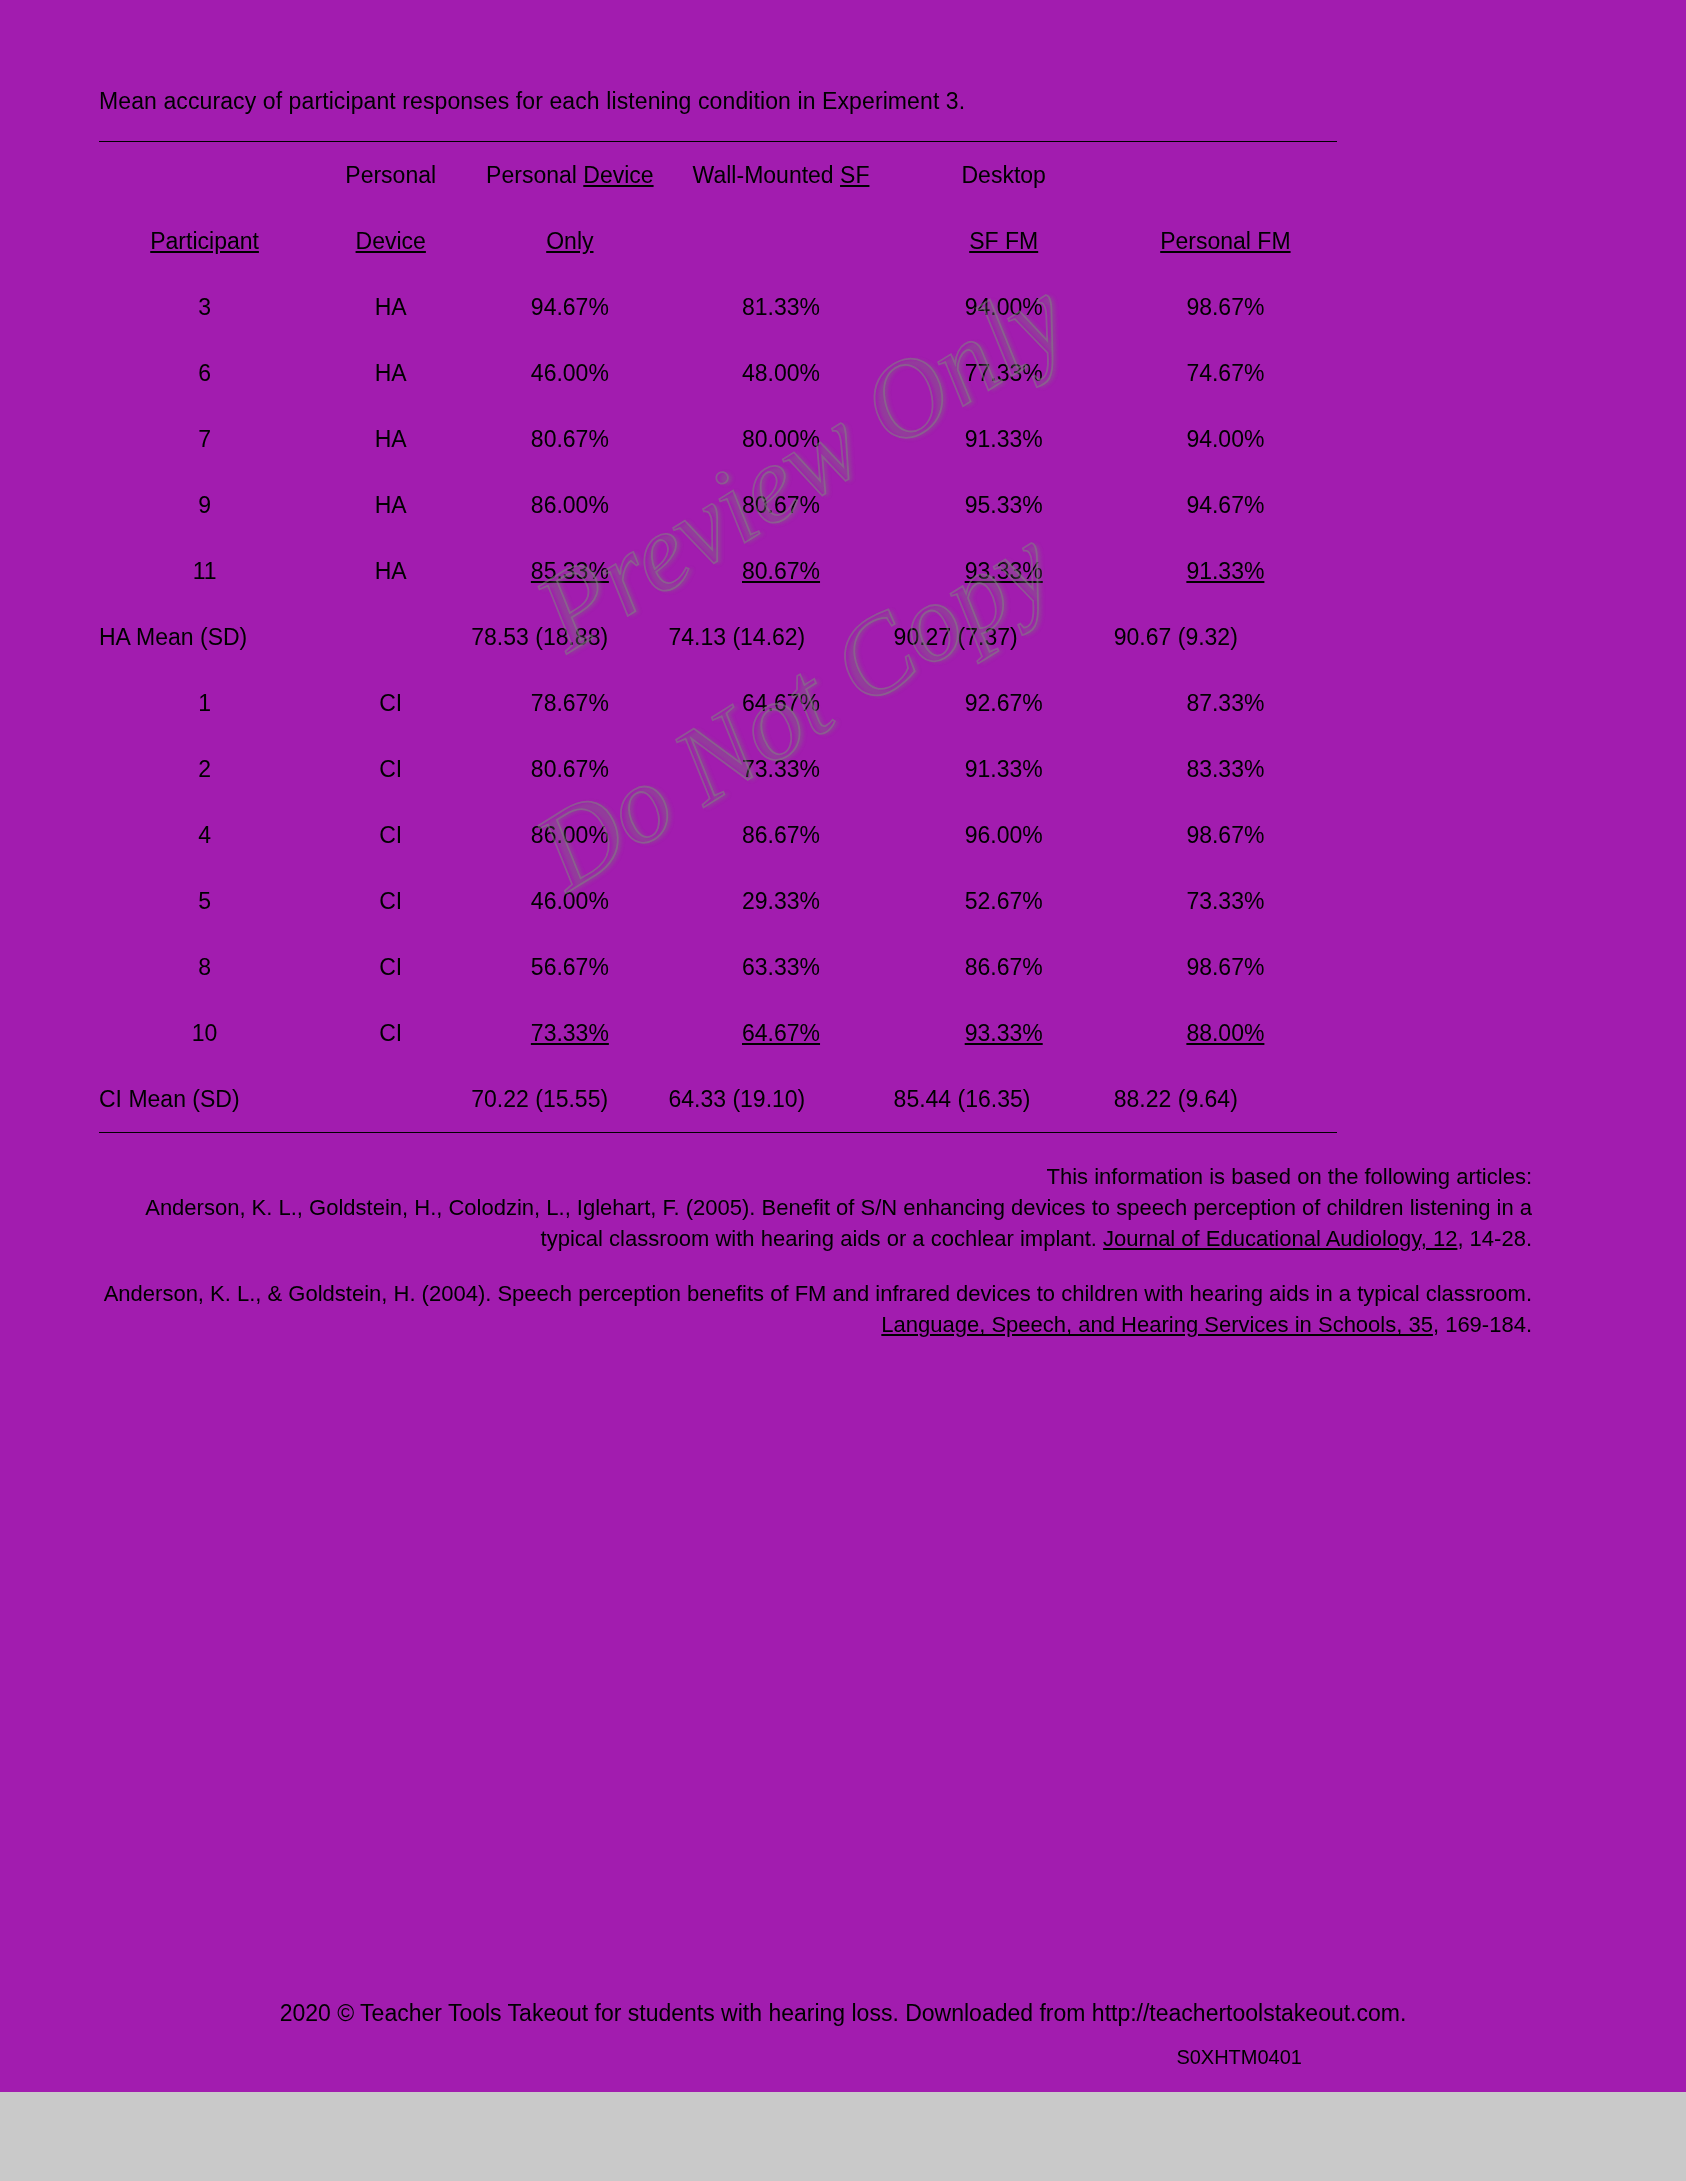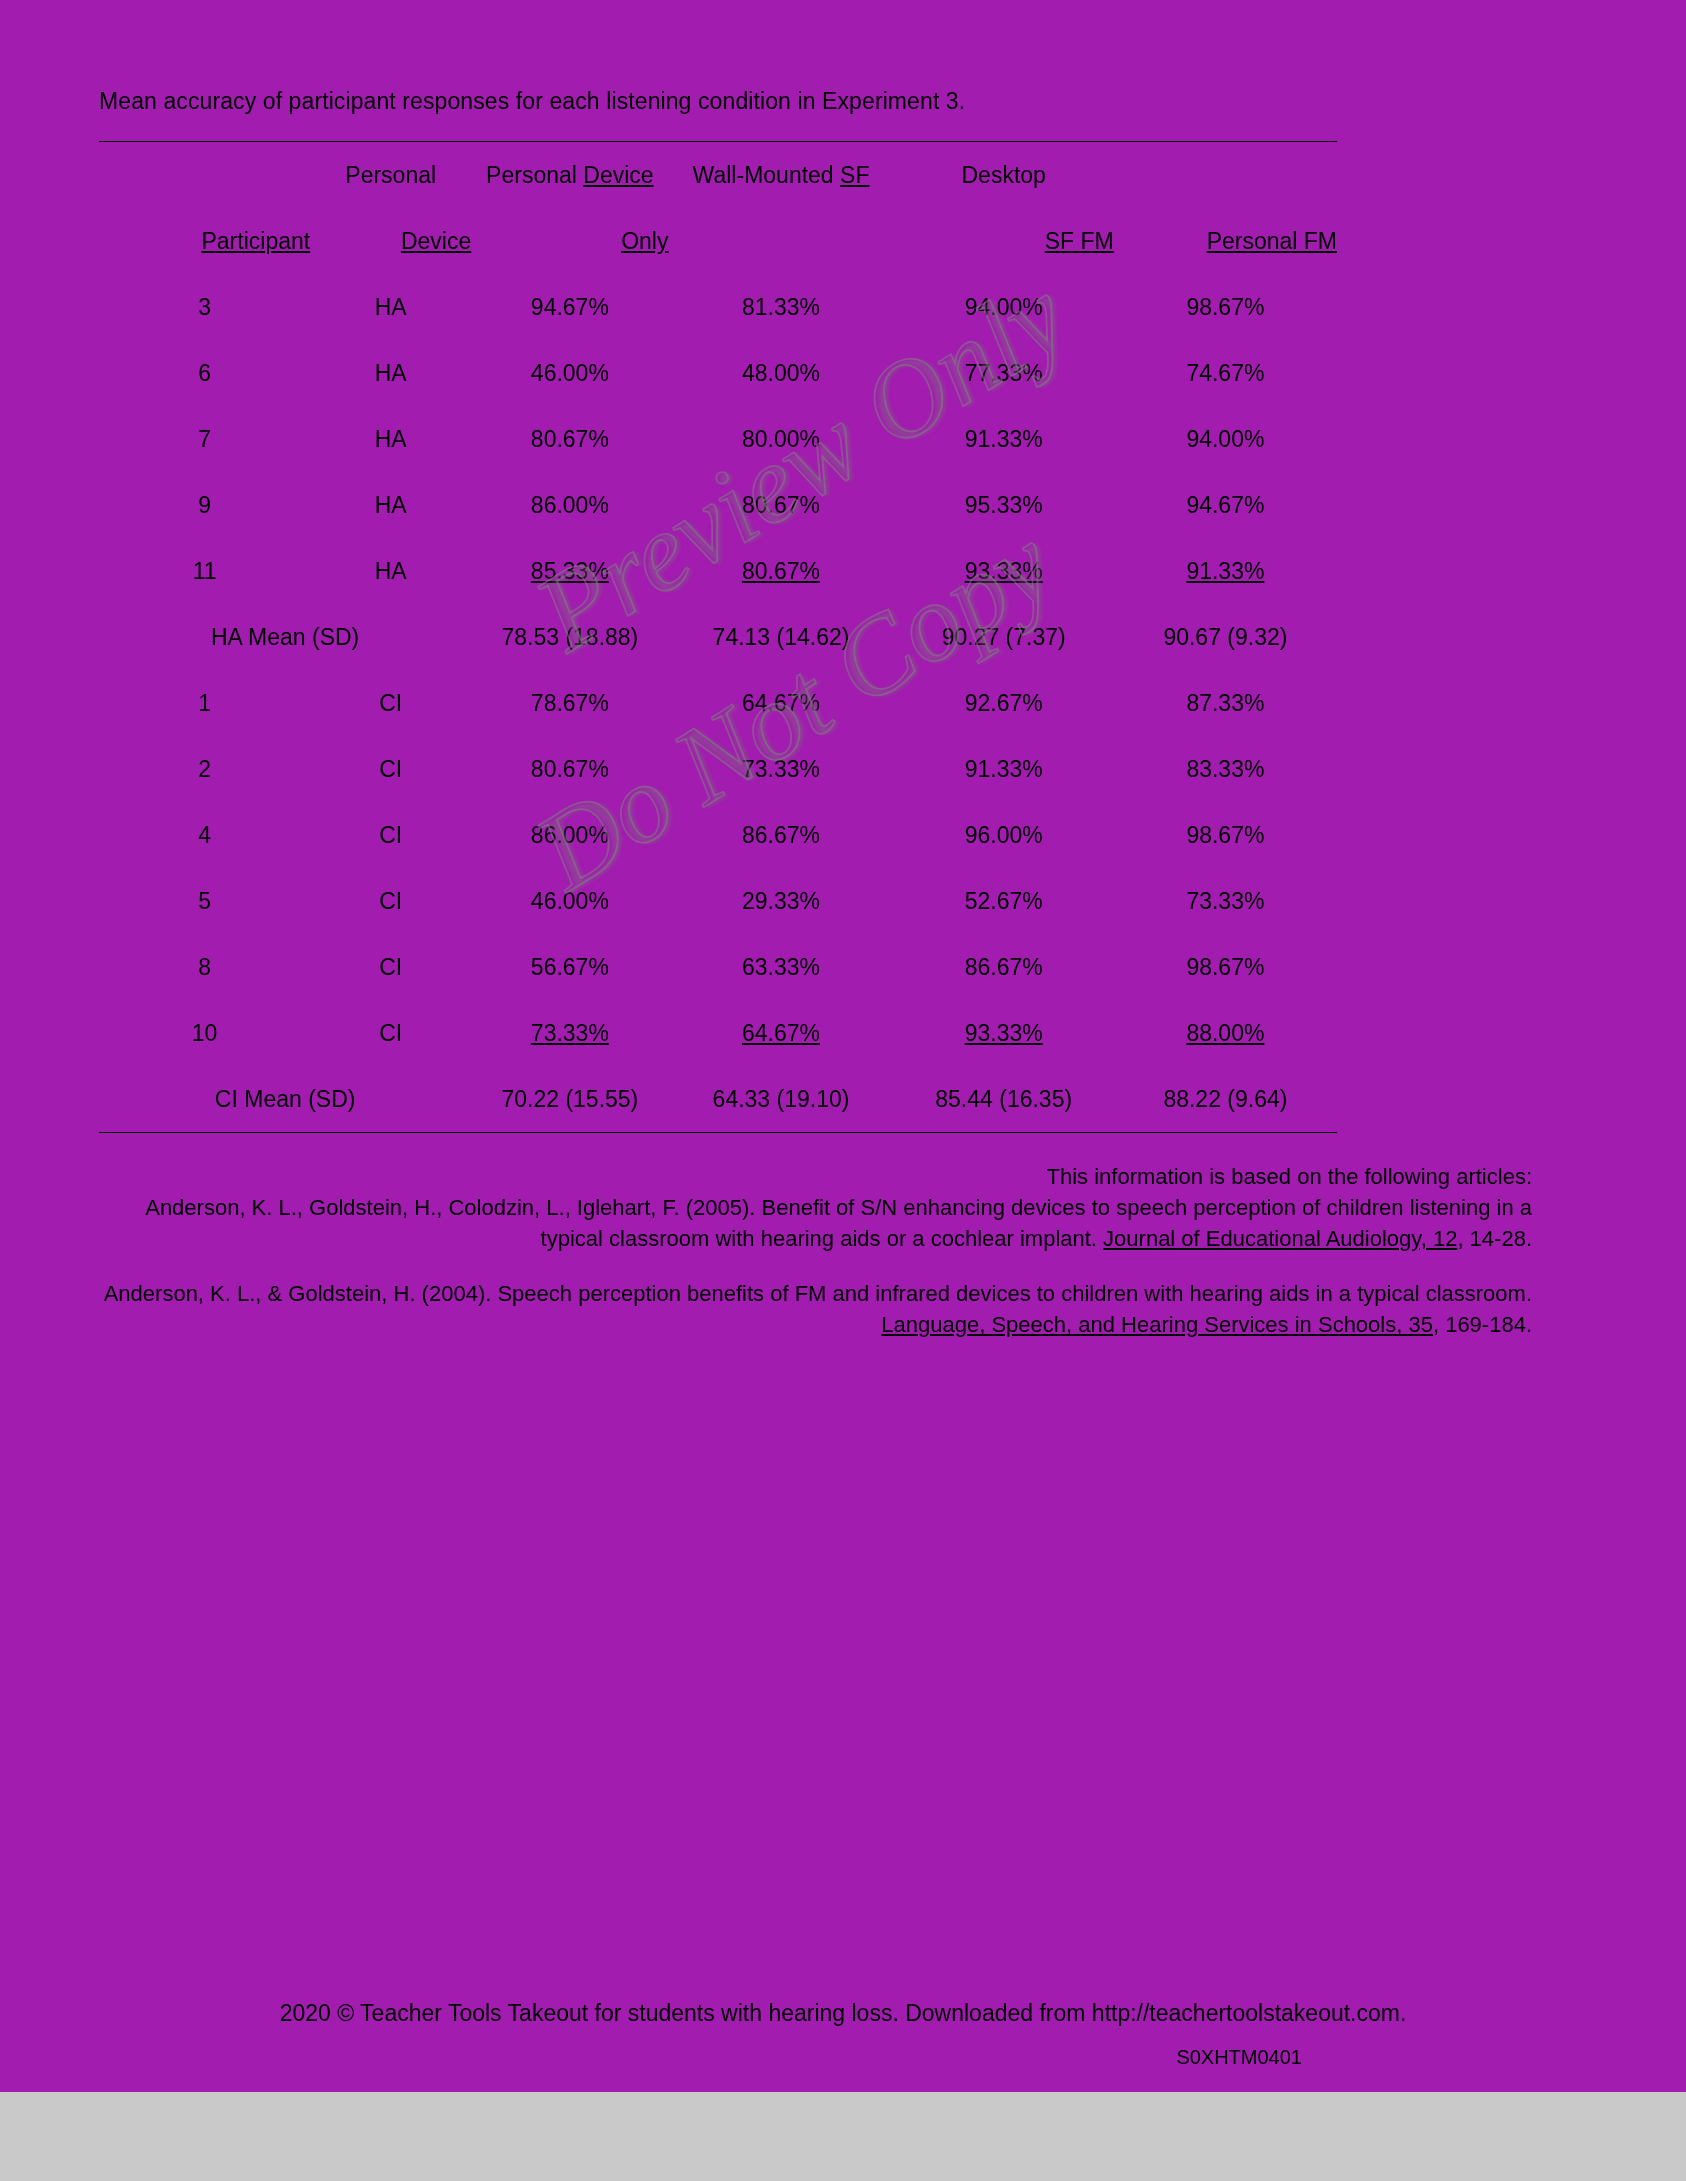--- a/index.html
+++ b/index.html
@@ -54,30 +54,30 @@
     height: 0;
     width: 1238px;
     margin-left: 0px;
   }
   .hdr-row td {
     height: 66px;
     text-align: center;
   }
   .hdr-row2 td {
     height: 66px;
-    text-align: right;
+    text-align: center;
   }
   .u { text-decoration: underline; }
   .body-row td {
     height: 66px;
     text-align: center;
   }
   .mean-row td {
     height: 66px;
-    text-align: center;
+    text-align: left;
   }
   .col-participant { width: 211px; }
   .col-device { width: 161px; }
   .col-c3 { width: 197px; }
   .col-c4 { width: 225px; }
   .col-c5 { width: 220px; }
   .col-c6 { width: 223px; }
 
   .refs {
     margin-top: 27.5px;

